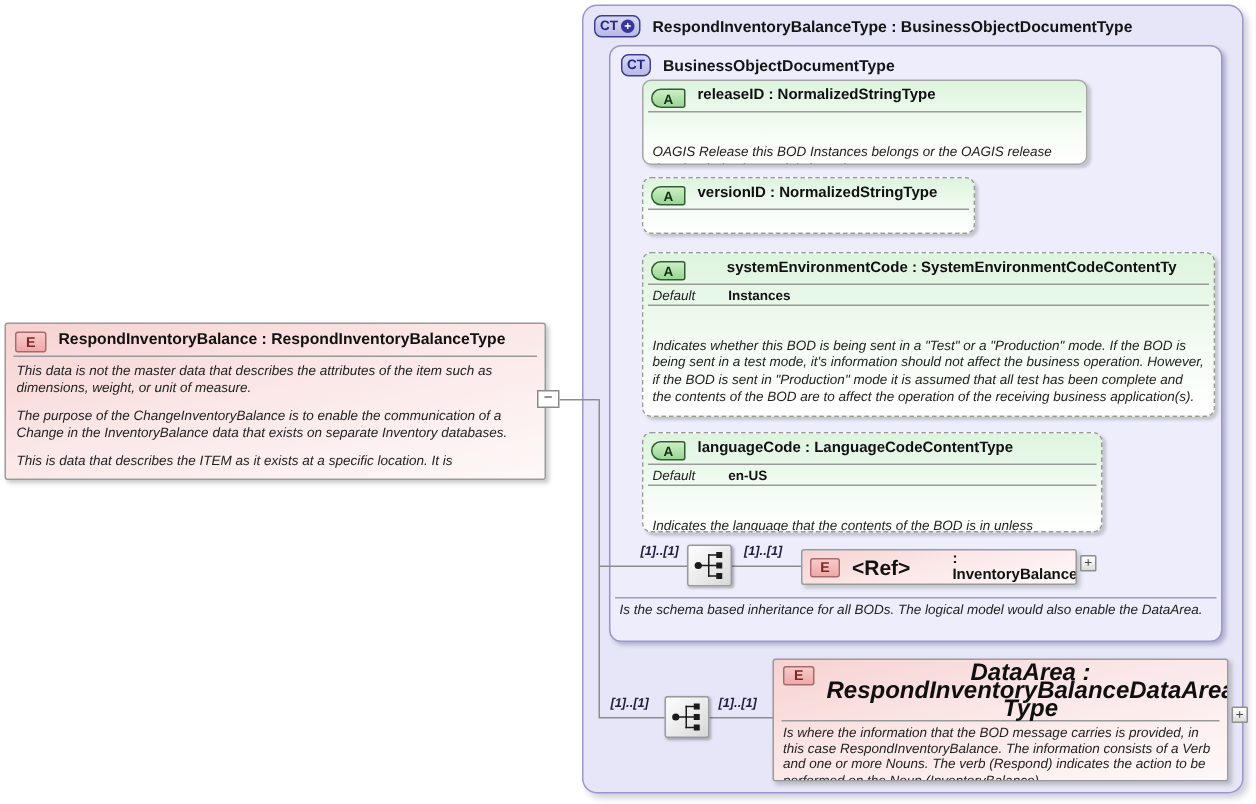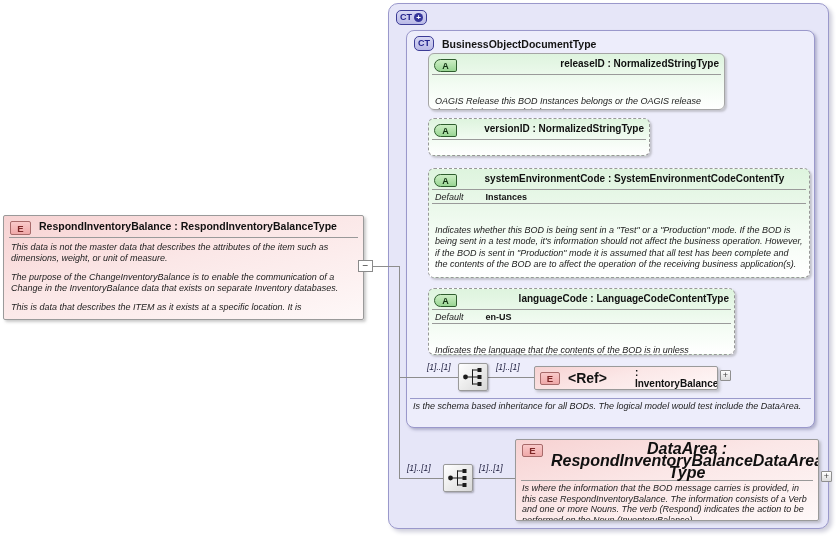--- a/index.html
+++ b/index.html
@@ -36,21 +36,21 @@
   .abox { position:absolute; overflow:hidden;
     background:linear-gradient(180deg,#def4de 0%, #f4fcf4 60%, #ffffff 100%);
     border:1px solid #a5a5a5; border-radius:6px;
     box-shadow:2px 2px 2px rgba(120,120,120,.35); }
   .abox.dashed { border:1px dashed #979797; }
   .trow { display:flex; align-items:flex-start; gap:8px; padding:4px 5px 2px 5px; }
   .abadge { flex:0 0 auto; min-width:23px; height:13px; margin-top:1px;
     background:linear-gradient(180deg,#cdeec5,#99d694); border:1px solid #2e5d2e;
     border-radius:7px 2px 2px 7px; color:#0f2e0f; font-weight:bold; font-size:9px;
     text-align:center; line-height:12px; }
-  .ttl { flex:1; font-weight:bold; font-size:10px; line-height:12px; color:#101010;text-align:right; }
+  .ttl { flex:1; font-weight:bold; font-size:10px; line-height:12px; color:#101010; }
   .ttl.center { text-align:center; }
   .tline { display:block; }
   .defrow { border-top:1px solid #9a9a9a; margin:0 3px; padding:2px 3px 1px 3px;
     display:flex; gap:22px; font-size:9px; align-items:baseline; }
   .dl { font-style:italic; color:#222; }
   .dv { font-weight:bold; color:#111; }
   .aann { border-top:1px solid #9a9a9a; margin:0 3px; padding:21px 3px;
     font-style:italic; font-size:9px; line-height:11.3px; color:#222; }
 
   
@@ -65,21 +65,21 @@
   .etitle { font-weight:bold; font-size:10.5px; line-height:13px; }
   .esep { border-top:1px solid #999; margin:0 5px; }
   .eann { padding:4px 7px; font-style:italic; font-size:9px; line-height:10.5px; color:#222; }
   .eann p { margin:0 0 9px 0; }
   .eann p:last-child { margin-bottom:16px; }
 
   
   .handle { position:absolute; left:358px; top:260px; width:15px; height:12px;
     background:#ffffff; border:1px solid #8a8a8a; font-size:10px; line-height:10px;
     text-align:center; color:#333; }
-  .card { position:absolute; font-style:italic; font-weight:normal; font-size:8.5px;
+  .card { position:absolute; font-style:italic; font-weight:bold; font-size:8.5px;
     color:#1d1d3d; white-space:nowrap; }
   .seqicon { position:absolute; width:30px; height:28px;
     background:linear-gradient(135deg,#ffffff,#d8d8d8); border:1px solid #9a9a9a;
     border-radius:2px; box-shadow:1px 1px 2px rgba(0,0,0,.3); }
   .plusbtn { position:absolute; width:11px; height:11px;
     background:linear-gradient(180deg,#ffffff,#dcdcdc); border:1px solid #8f8f8f;
     border-radius:1px; font-size:9px; line-height:8px; text-align:center; color:#444; }
   .approw { display:flex; align-items:center; padding:0 5px; gap:8px; }
   .appname { font-weight:bold; font-size:14px; }
   .apptype { font-weight:bold; font-size:10px; margin-left:20px; }
@@ -88,33 +88,34 @@
 <body>
 
 <div class="stage">
 
   <div class="panel outer">
     <div class="phead">
       <span class="ctbadge">
           <span>CT</span>
           <span class="plusdot">+</span>
         </span>
+      <span class="ptitle">RespondInventoryBalanceType : BusinessObjectDocumentType</span>
     </div>
   </div>
 
   <div class="panel inner">
     <div class="phead" style="padding-top:5px;">
       <span class="ctbadge">
           <span>CT</span>
         </span>
       <span class="ptitle">BusinessObjectDocumentType</span>
     </div>
   </div>
   <div class="innersep"></div>
-  <div class="innerann">Is the schema based inheritance for all BODs. The logical model would test include the DataArea.</div>
+  <div class="innerann">Is the schema based inheritance for all BODs. The logical model would also enable the DataArea.</div>
 
   <div class="hline" style="left:373px; top:266px; width:26px;"></div>
   <div class="vline" style="left:399px; top:266px; height:213px;"></div>
   <div class="hline" style="left:400px; top:377px; width:58px;"></div>
   <div class="hline" style="left:488px; top:377px; width:46px;"></div>
   <div class="hline" style="left:400px; top:478px; width:43px;"></div>
   <div class="hline" style="left:473px; top:478px; width:43px;"></div>
 
   <div class="ebox" style="left:3px; top:215px; width:361px; height:105px;">
     <div class="trow" style="padding:4px 7px 2px 6px;">

